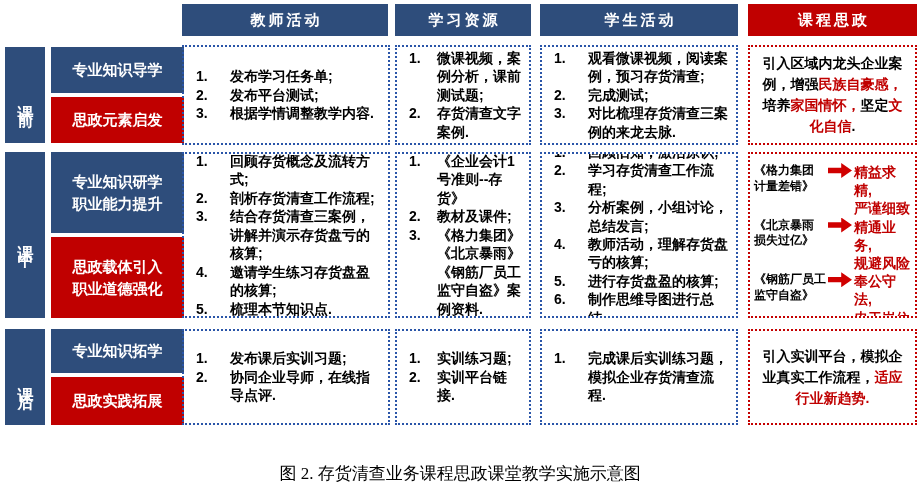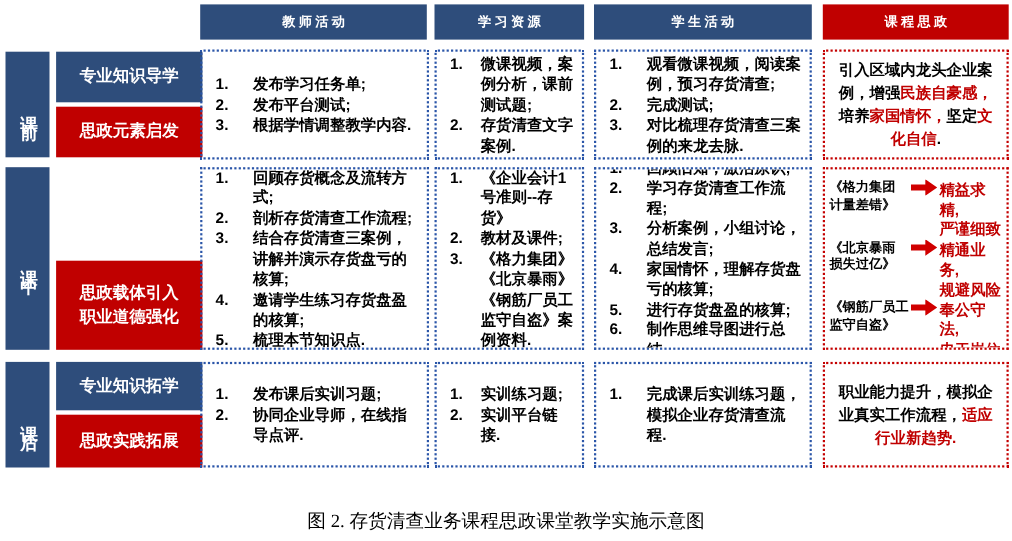--- a/index.html
+++ b/index.html
@@ -26,21 +26,21 @@
 
   
   .r0{top:45px;height:100px}
   .r1{top:152px;height:166px}
   .r2{top:329px;height:96px}
 
   .hdr{
     position:absolute;top:4px;height:32px;
     background:var(--blue);color:#fff;
     display:flex;align-items:center;justify-content:center;
-    font-size:12px;font-weight:bold;letter-spacing:3px;padding-left:3px;
+    font-size:15px;font-weight:bold;letter-spacing:3px;padding-left:3px;
   }
   .hdr.red{background:var(--red)}
 
   .phase{
     position:absolute;left:5px;width:40px;background:var(--blue);color:#fff;
     display:flex;align-items:center;justify-content:center;
     writing-mode:vertical-lr;text-orientation:upright;
     font-size:16px;font-weight:bold;letter-spacing:7px;padding-top:7px;
   }
   .pb0{top:47px;height:96px}
@@ -144,20 +144,22 @@
           <span>对比梳理存货清查三案例的来龙去脉.</span>
         </li>
     </ol>
   </div>
 
   <div class="cell c4 r0 redb">
     <p class="ideo"><span>引入区域内龙头企业案例，增强</span><span class="em">民族自豪感，</span><span>培养</span><span class="em">家国情怀，</span><span>坚定</span><span class="em">文化自信</span><span>.</span></p>
   </div>
 
   <div class="phase pb1">课中</div>
+  <div class="sub blue sb1">专业知识研学
+职业能力提升</div>
   <div class="sub red sr1">思政载体引入
 职业道德强化</div>
 
   <div class="cell c1 r1">
     <ol class="list">
       <li>
           <span>回顾存货概念及流转方式;</span>
         </li>
       <li>
           <span>剖析存货清查工作流程;</span>
@@ -195,21 +197,21 @@
       <li>
           <span>回顾旧知，激活原识;</span>
         </li>
       <li>
           <span>学习存货清查工作流程;</span>
         </li>
       <li>
           <span>分析案例，小组讨论，总结发言;</span>
         </li>
       <li>
-          <span>家国情怀，理解存货盘亏的核算;</span>
+          <span>教师活动，理解存货盘亏的核算;</span>
         </li>
       <li>
           <span>进行存货盘盈的核算;</span>
         </li>
       <li>
           <span>制作思维导图进行总结.</span>
         </li>
     </ol>
   </div>
 
@@ -265,18 +267,18 @@
 
   <div class="cell c3 r2">
     <ol class="list">
       <li>
           <span>完成课后实训练习题，模拟企业存货清查流程.</span>
         </li>
     </ol>
   </div>
 
   <div class="cell c4 r2 redb">
-    <p class="ideo"><span>职业能力提升，模拟企业真实工作流程，</span><span class="em">适应行业新趋势.</span></p>
+    <p class="ideo"><span>引入实训平台，模拟企业真实工作流程，</span><span class="em">适应行业新趋势.</span></p>
   </div>
 
   <div class="caption">图 2.  存货清查业务课程思政课堂教学实施示意图</div>
 
 </div>
 
 </body></html>

